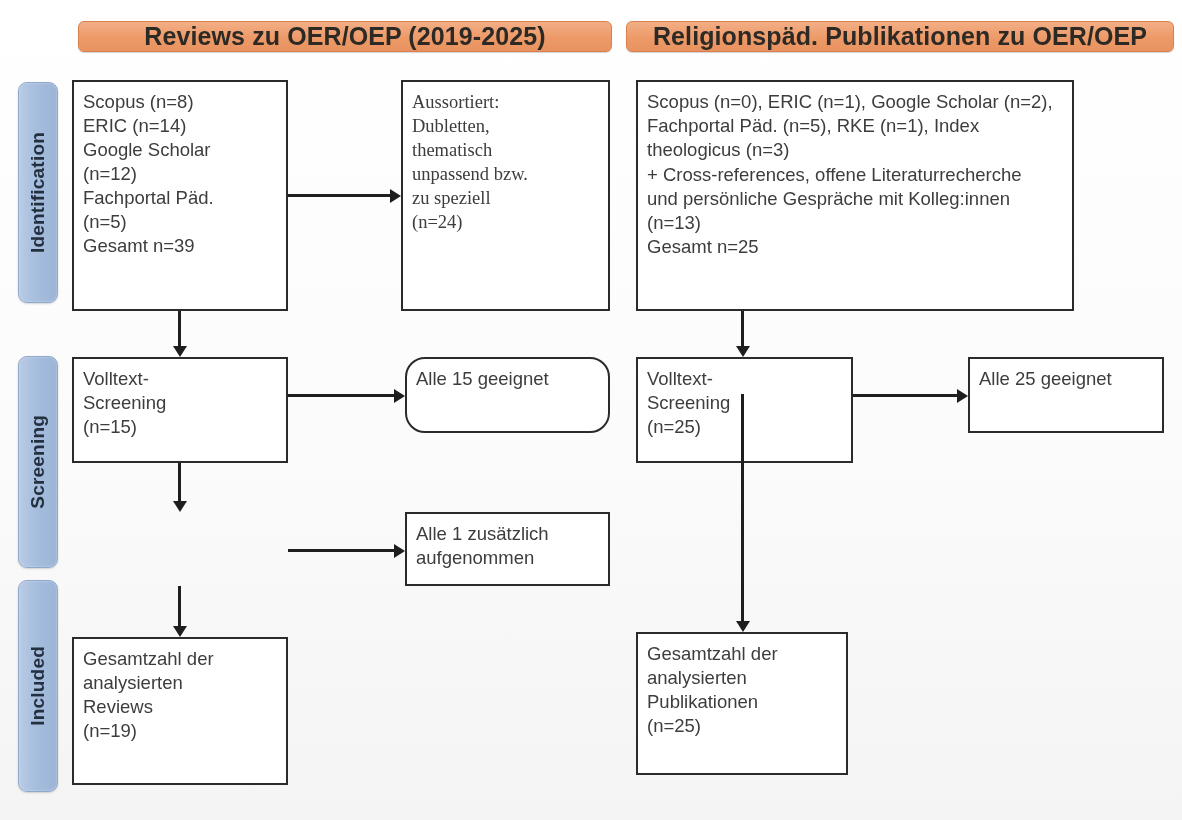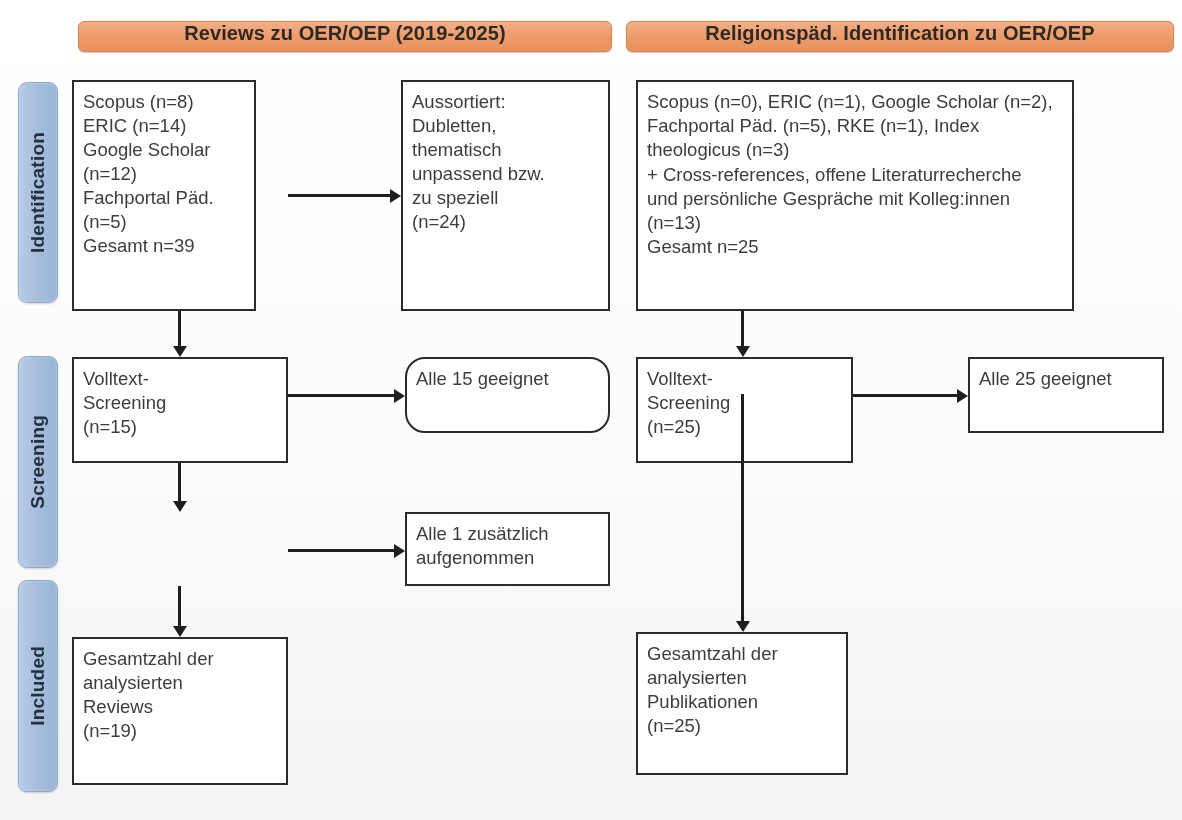--- a/index.html
+++ b/index.html
@@ -21,21 +21,21 @@
   
   .col-header{
     position:absolute;
     height:29px;
     border-radius:6px;
     background:linear-gradient(180deg,#f2ae86 0%,#ed9a68 55%,#e8925f 100%);
     border:1px solid #d9824f;
     box-shadow:0 1px 1px rgba(0,0,0,.18);
     display:flex;align-items:flex-start;justify-content:center;
     color:#2d2a26;
-    font-size:20px;
+    font-size:25px;
     font-weight:bold;
     letter-spacing:.1px;
     white-space:nowrap;
   }
 
   
   .stage-pill{
     position:absolute;
     width:38px;
     border-radius:9px;
@@ -89,44 +89,44 @@
 </head>
 <body>
 
 <div id="stage">
 
   <div class="col-header" style="left:78px; top:21px; width:532px;">
     <span>Reviews zu OER/OEP (2019-2025)</span>
   </div>
 
   <div class="col-header" style="left:626px; top:21px; width:546px;">
-    <span>Religionspäd. Identification zu OER/OEP</span>
+    <span>Religionspäd. Publikationen zu OER/OEP</span>
   </div>
 
   <div class="stage-pill" style="left:18px; top:82px; height:219px;">
     <span>Identification</span>
   </div>
 
   <div class="stage-pill" style="left:18px; top:356px; height:210px;">
     <span>Screening</span>
   </div>
 
   <div class="stage-pill" style="left:18px; top:580px; height:210px;">
     <span>Included</span>
   </div>
 
-  <div class="box" style="left:72px; top:80px; width:184px; height:231px;">Scopus (n=8)
+  <div class="box" style="left:72px; top:80px; width:216px; height:231px;">Scopus (n=8)
 ERIC (n=14)
 Google Scholar
 (n=12)
 Fachportal Päd.
 (n=5)
 Gesamt n=39</div>
 
-  <div class="box" style="left:401px; top:80px; width:209px; height:231px;">Aussortiert:
+  <div class="box" style="left:401px; top:80px; width:209px; height:231px;font-family:Liberation Serif, serif;">Aussortiert:
 Dubletten,
 thematisch
 unpassend bzw.
 zu speziell
 (n=24)</div>
 
   <div class="box" style="left:72px; top:357px; width:216px; height:106px;">Volltext-
 Screening
 (n=15)</div>
 

